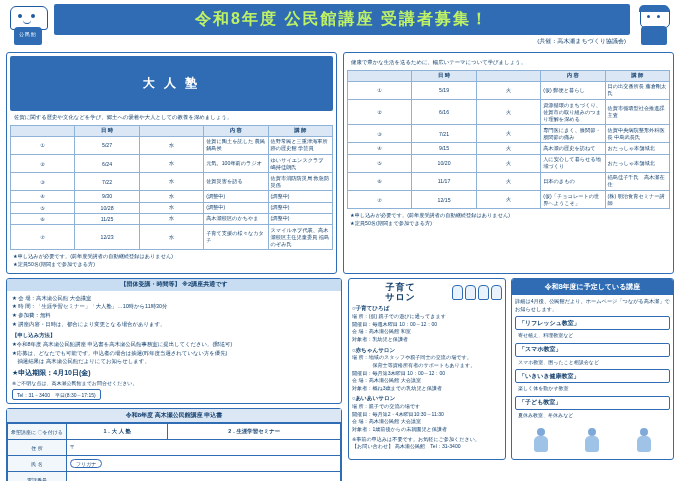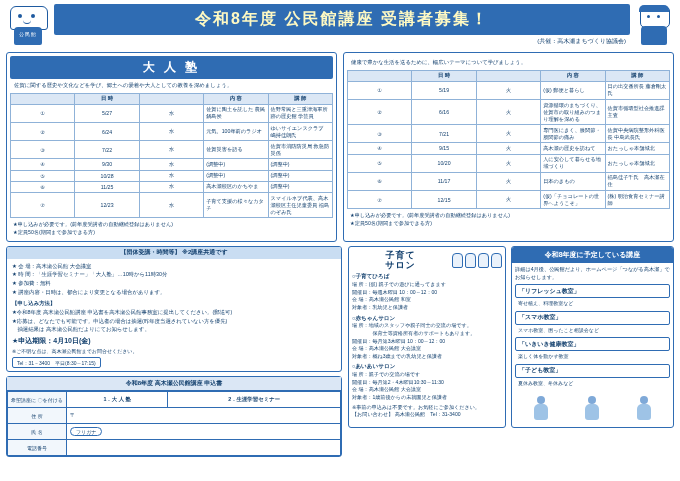--- a/index.html
+++ b/index.html
@@ -17,38 +17,38 @@
   .header{display:flex;align-items:flex-start;gap:4px;height:46px;}
   .mascot{width:44px;height:44px;flex:0 0 44px;position:relative;}
   .mascot .head{position:absolute;left:4px;top:2px;width:36px;height:22px;border:1.4px solid #1e5aa0;border-radius:6px 6px 3px 3px;background:#fff;}
   .mascot .eye{position:absolute;width:4px;height:4px;border-radius:50%;background:#1e5aa0;top:10px;}
   .mascot .eye.l{left:12px;} .mascot .eye.r{left:25px;}
   .mascot .mouth{position:absolute;left:17px;top:16px;width:8px;height:3px;border-bottom:1.4px solid #1e5aa0;border-radius:0 0 4px 4px;}
   .mascot .body{position:absolute;left:8px;top:23px;width:28px;height:18px;background:#2f6cb3;border-radius:4px 4px 2px 2px;}
   .mascot .body span{display:block;color:#fff;font-size:5px;text-align:center;padding-top:4px;letter-spacing:1px;}
   .titlewrap{flex:1;}
   .maintitle{
-    background:#2f6cb3;color:#fef9c3;text-align:center;
+    background:#2f6cb3;color:#bef264;text-align:center;
     font-size:16px;font-weight:bold;letter-spacing:2px;
     padding:5px 0 5px 0;border-radius:2px;
   }
   .subtitle{text-align:right;font-size:6px;margin-top:2px;padding-right:4px;color:#13406e;}
   .mascot2{width:40px;height:44px;flex:0 0 40px;position:relative;}
   .mascot2 .head{position:absolute;left:6px;top:2px;width:28px;height:20px;border:1.4px solid #1e5aa0;border-radius:5px;background:#fff;}
   .mascot2 .hair{position:absolute;left:5px;top:1px;width:30px;height:7px;background:#2f6cb3;border-radius:5px 5px 0 0;}
   .mascot2 .eye{position:absolute;width:3px;height:3px;border-radius:50%;background:#1e5aa0;top:11px;}
   .mascot2 .eye.l{left:13px;} .mascot2 .eye.r{left:23px;}
   .mascot2 .body{position:absolute;left:7px;top:22px;width:26px;height:19px;background:#2f6cb3;border-radius:4px 4px 2px 2px;}
 
   
   .courses{display:flex;gap:6px;margin-top:2px;}
   .col{flex:1;border:1.2px solid #2f6cb3;border-radius:3px;padding:3px;box-sizing:border-box;background:#fff;}
   .col-title{
     background:#2f6cb3;color:#fff;text-align:center;font-weight:bold;
-    font-size:12px;letter-spacing:3px;padding:3px 0;border-radius:2px;
+    font-size:12px;letter-spacing:3px;padding:19px 0;border-radius:2px;
   }
   .col-lead{font-size:5.4px;line-height:1.45;padding:3px 4px 3px 4px;text-align:justify;}
   table.courses-tbl{width:100%;border-collapse:collapse;font-size:5.2px;table-layout:fixed;}
   table.courses-tbl th{
     background:#dbe7f5;border:0.6px solid #8fb2d8;color:#13406e;
     font-weight:bold;padding:1.5px 0;text-align:center;font-size:5.4px;
   }
   table.courses-tbl td{border:0.6px solid #8fb2d8;padding:1.6px 2px;vertical-align:middle;}
   td.num{width:12px;text-align:center;}
   td.date{width:26px;text-align:center;}

